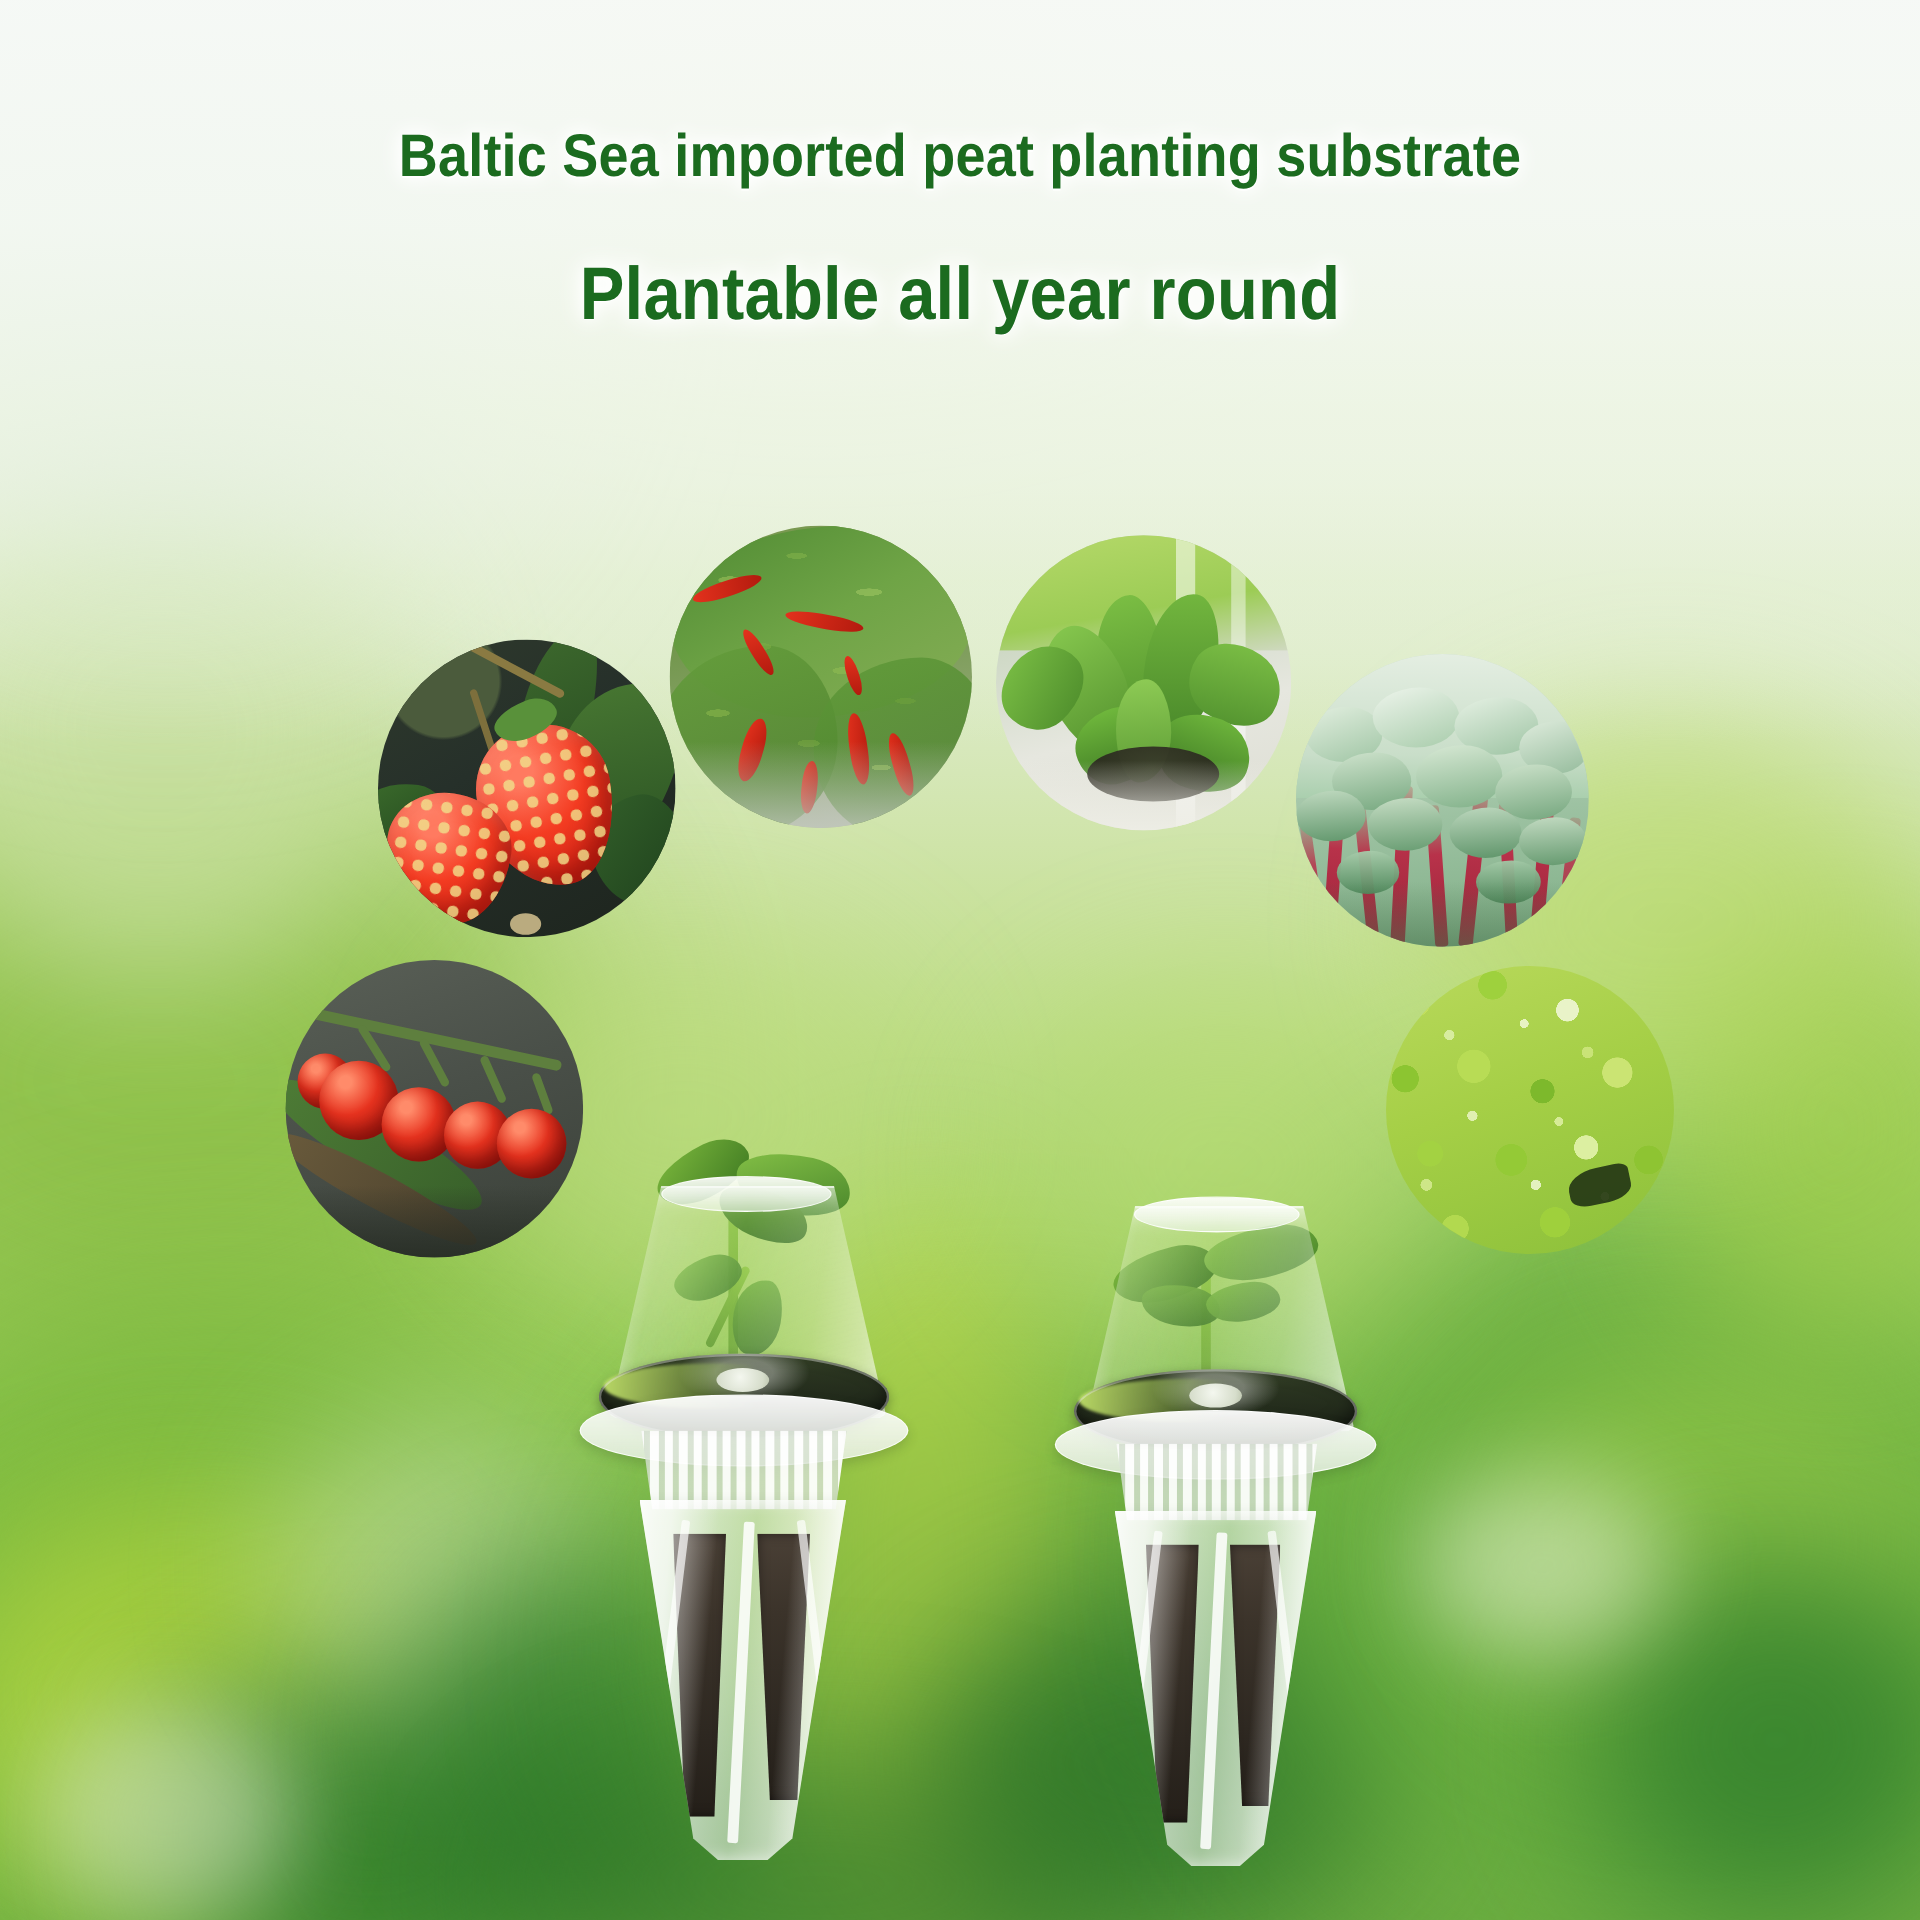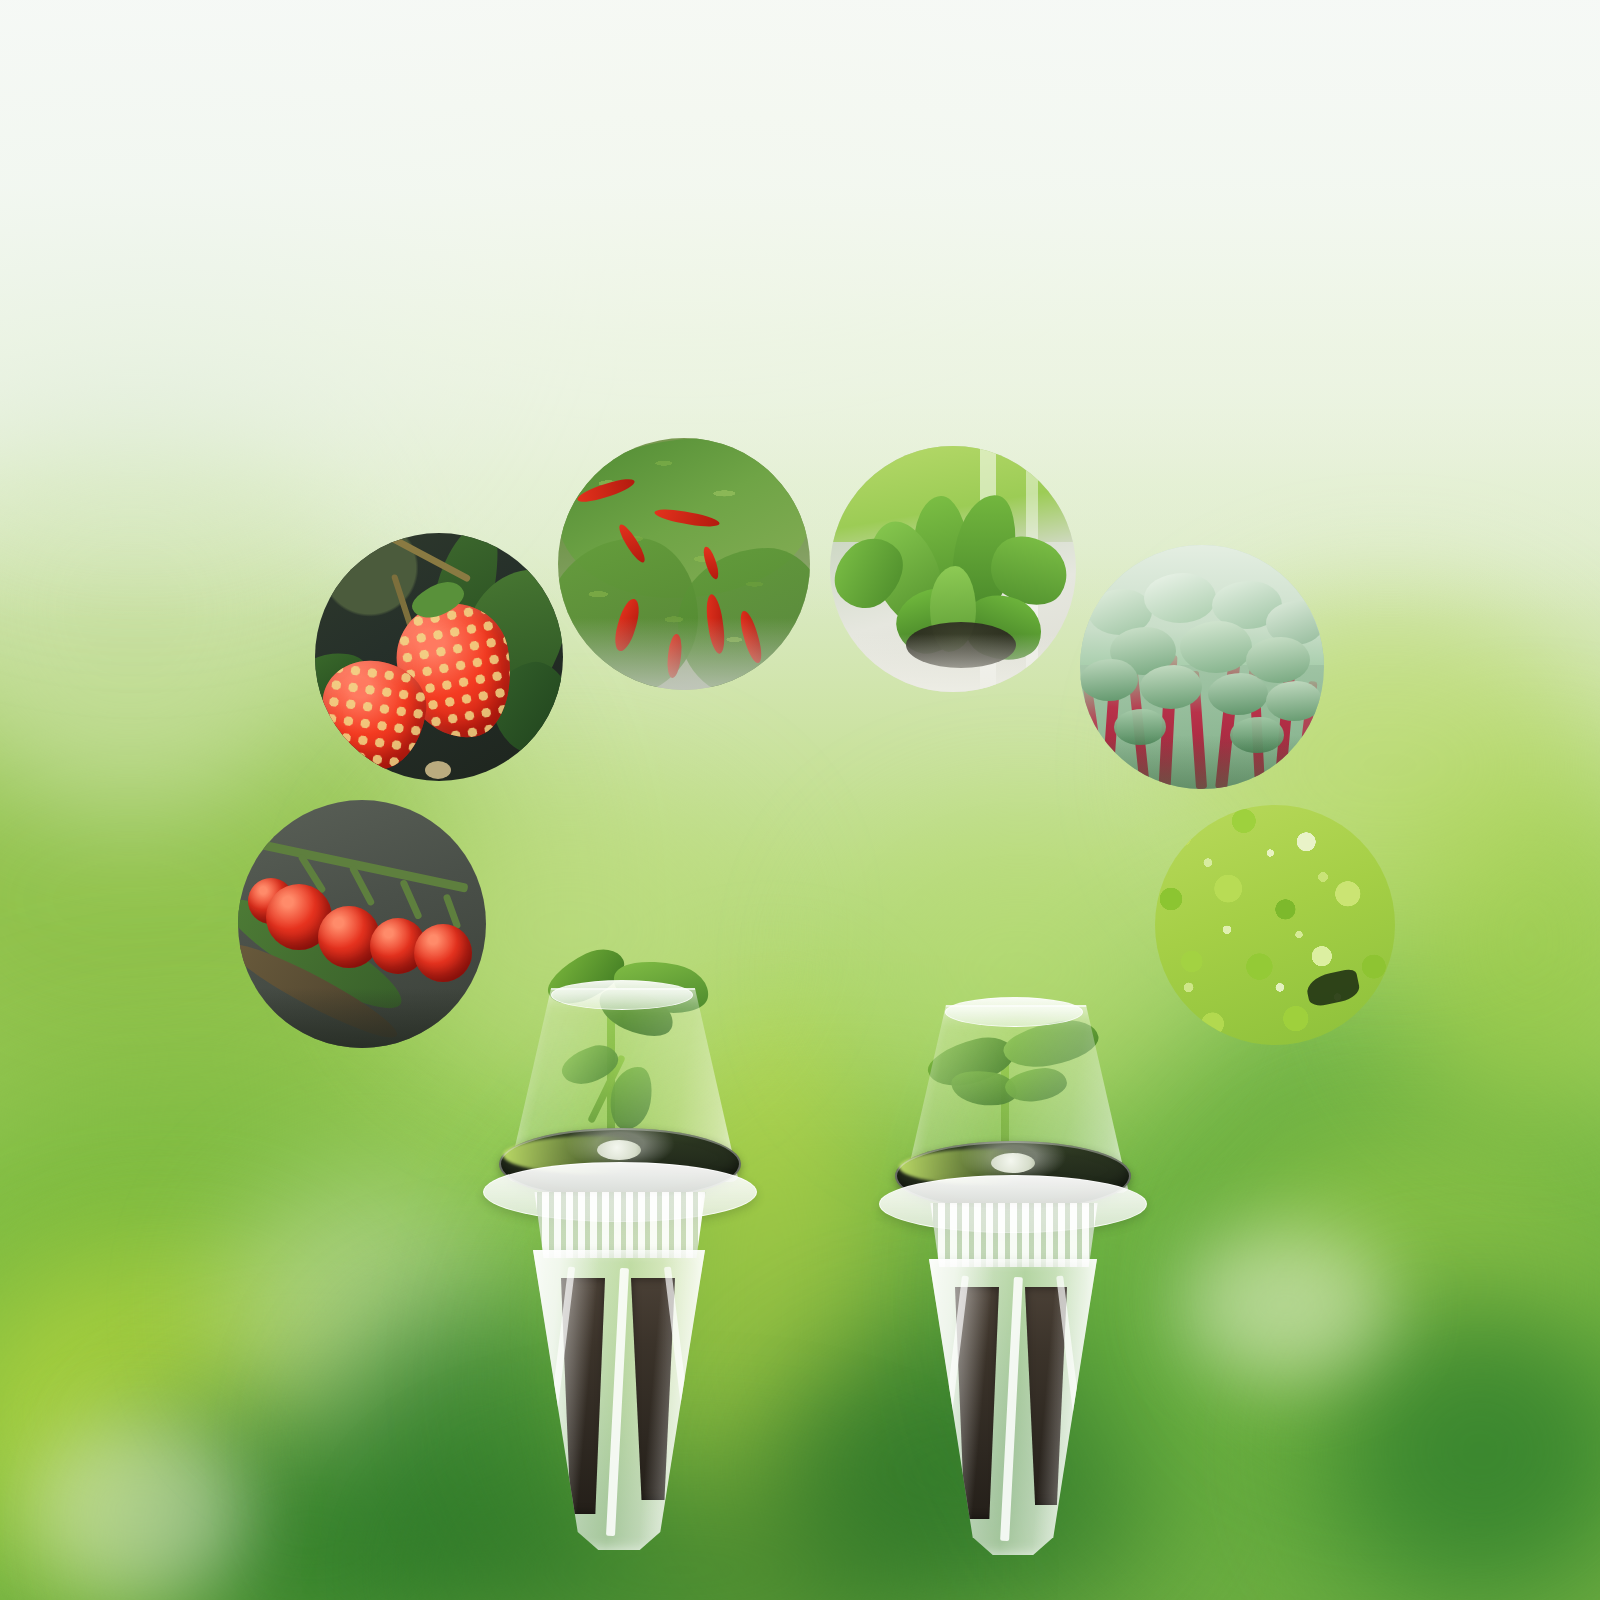--- a/index.html
+++ b/index.html
@@ -176,20 +176,24 @@
     <div class="blob" style="left:1180px;top:600px;width:420px;height:330px;background:#b7d966;opacity:.6;"></div>
     <div class="blob" style="left:-80px;top:400px;width:420px;height:420px;background:#cfe4a9;opacity:.7;"></div>
     <div class="blob" style="left:380px;top:780px;width:380px;height:300px;background:#bedc80;opacity:.55;"></div>
     <div class="blob" style="left:840px;top:820px;width:360px;height:300px;background:#b5da72;opacity:.5;"></div>
     <div class="blob" style="left:420px;top:1460px;width:520px;height:220px;background:#276e24;opacity:.55;"></div>
   </div>
   <div class="warm-glow"></div>
   <div class="cool-left"></div>
   <div class="bg-veil"></div>
 
+  <div class="headings">
+    <div class="h-line1">Baltic Sea imported peat planting substrate</div>
+    <div class="h-line2">Plantable all year round</div>
+  </div>
 
   <div class="thumb t-straw" style="left:315px;top:533px;width:248px;height:248px;">
     <div class="scene">
       <div class="sleaf" style="left:118px;top:-14px;width:58px;height:170px;transform:rotate(14deg);"></div>
       <div class="sleaf" style="left:150px;top:30px;width:96px;height:150px;transform:rotate(26deg);background:linear-gradient(140deg,#4a7a33,#2a5223);"></div>
       <div class="sleaf" style="left:178px;top:130px;width:80px;height:90px;transform:rotate(-12deg);background:linear-gradient(140deg,#33602a,#1e401c);"></div>
       <div class="sleaf" style="left:-12px;top:120px;width:70px;height:52px;transform:rotate(8deg);background:linear-gradient(140deg,#3c6c2c,#22471e);"></div>
 
       <div style="position:absolute;left:70px;top:22px;width:90px;height:7px;background:#8a7a42;border-radius:6px;transform:rotate(28deg);"></div>
       <div style="position:absolute;left:56px;top:70px;width:66px;height:6px;background:#7d6f3c;border-radius:6px;transform:rotate(72deg);"></div>

